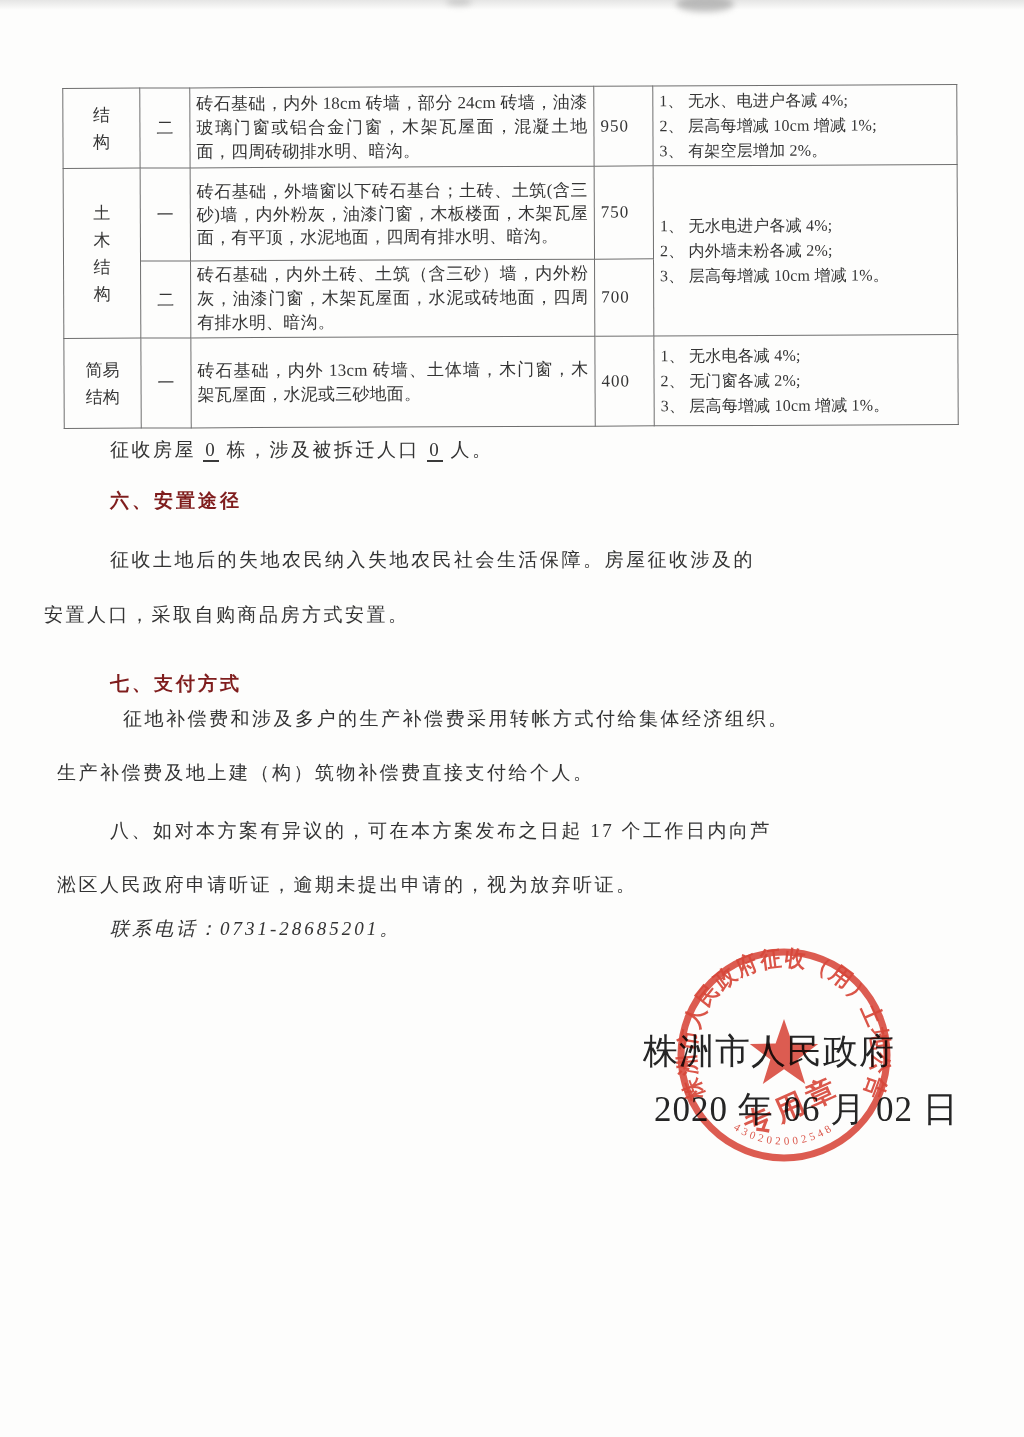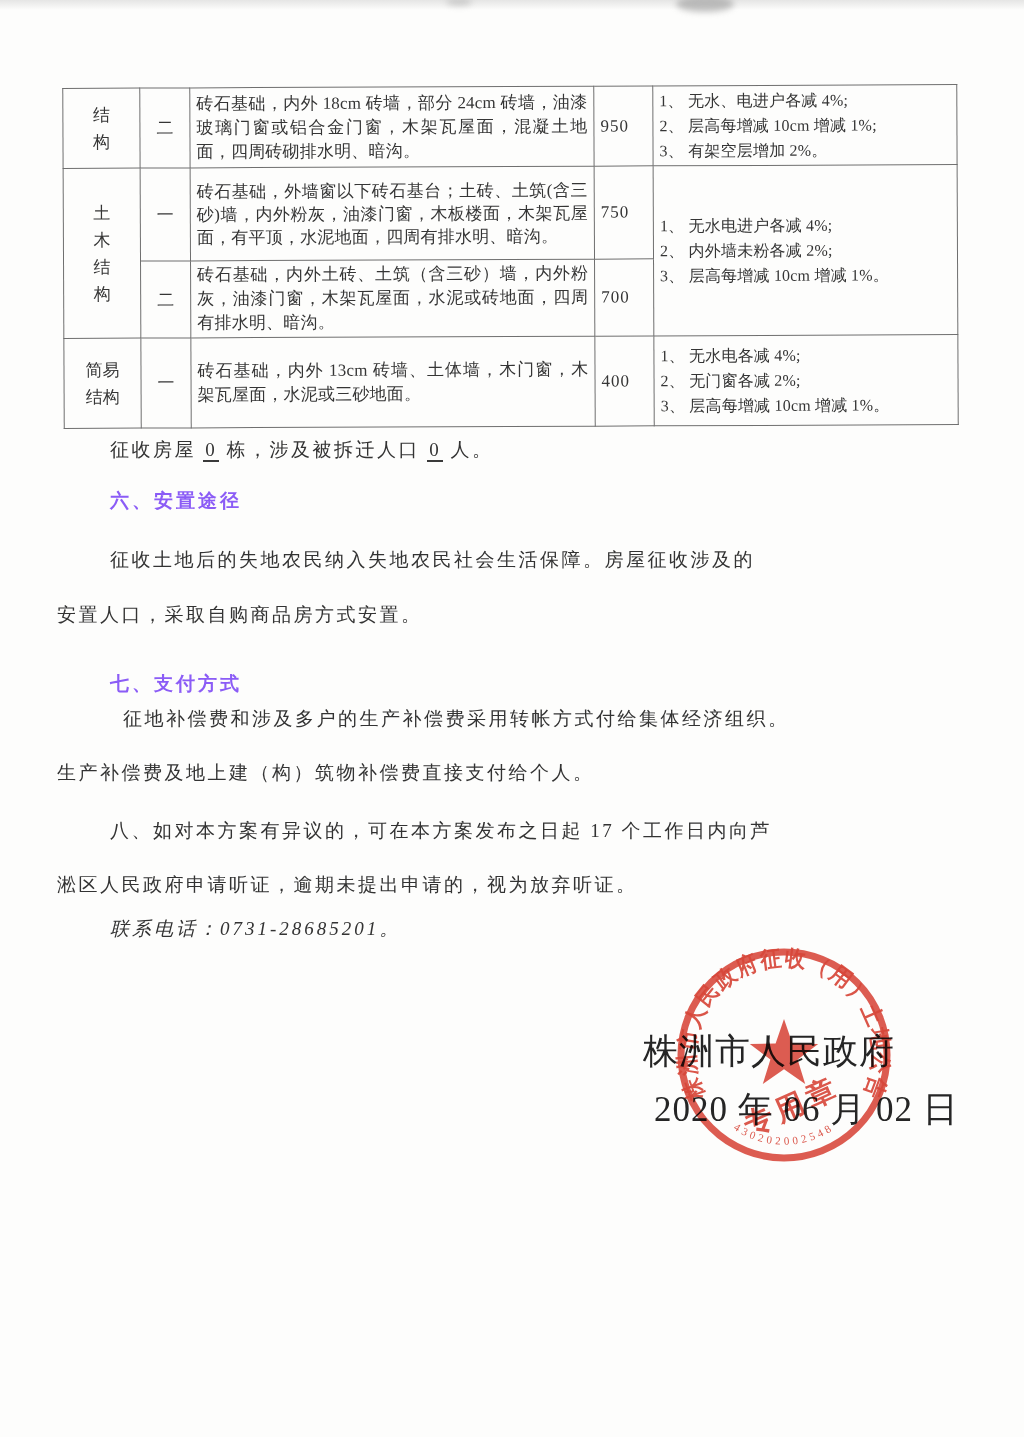--- a/index.html
+++ b/index.html
@@ -34,21 +34,21 @@
   td.c-val{text-align:left;font-size:17px;letter-spacing:1px;}
   td.c-notes{white-space:pre-line;font-size:16px;line-height:25px;padding:3px 4px 3px 11px;letter-spacing:.2px;}
   tr.r0{height:80px;} tr.r1{height:93px;} tr.r2{height:77px;} tr.r3{height:90px;}
   tr.r1 td.c-desc{line-height:23px;}
 
   
   .tline{
     position:absolute;white-space:pre;
     font-size:19px;line-height:32px;letter-spacing:2.5px;color:#333;
   }
-  .tline.head{font-weight:bold;letter-spacing:3px;color:#8b5cf6;}
+  .tline.head{font-weight:bold;letter-spacing:3px;color:#7f1d1d;}
   .u{border-bottom:2px solid #3a3a3a;padding:0 2px;}
 
   
   .sig{position:absolute;white-space:pre;font-size:35px;letter-spacing:1px;color:#252525;z-index:1;}
   .seal{position:absolute;left:670px;top:941px;width:228px;height:228px;z-index:2;
     mix-blend-mode:multiply;opacity:.93;}
   .seal text{font-family:"Liberation Serif","DejaVu Serif",serif;}
 </style>
 </head>
 <body>
@@ -103,21 +103,21 @@
 2、 无门窗各减 2%;
 3、 层高每增减 10cm 增减 1%。</td>
   </tr>
 </tbody>
   </table>
 
 <div class="tline" style="left:110px;top:434px;"><span>征收房屋 </span><span class="u">0</span><span> 栋，涉及被拆迁人口 </span><span class="u">0</span><span> 人。</span></div>
 
 <div class="tline head" style="left:110px;top:485px;">六、安置途径</div>
 <div class="tline" style="left:110px;top:544px;">征收土地后的失地农民纳入失地农民社会生活保障。房屋征收涉及的</div>
-<div class="tline" style="left:57px;top:599px;text-align:right;">安置人口，采取自购商品房方式安置。</div>
+<div class="tline" style="left:44px;top:599px;text-align:right;">安置人口，采取自购商品房方式安置。</div>
 
 <div class="tline head" style="left:110px;top:668px;">七、支付方式</div>
 <div class="tline" style="left:123px;top:703px;">征地补偿费和涉及多户的生产补偿费采用转帐方式付给集体经济组织。</div>
 <div class="tline" style="left:57px;top:757px;">生产补偿费及地上建（构）筑物补偿费直接支付给个人。</div>
 
 <div class="tline" style="left:110px;top:815px;">八、如对本方案有异议的，可在本方案发布之日起 17 个工作日内向芦</div>
 <div class="tline" style="left:57px;top:869px;">淞区人民政府申请听证，逾期未提出申请的，视为放弃听证。</div>
 
 <div class="tline" style="left:110px;top:913px;letter-spacing:3px;font-style:italic;">联系电话：0731-28685201。</div>
 

